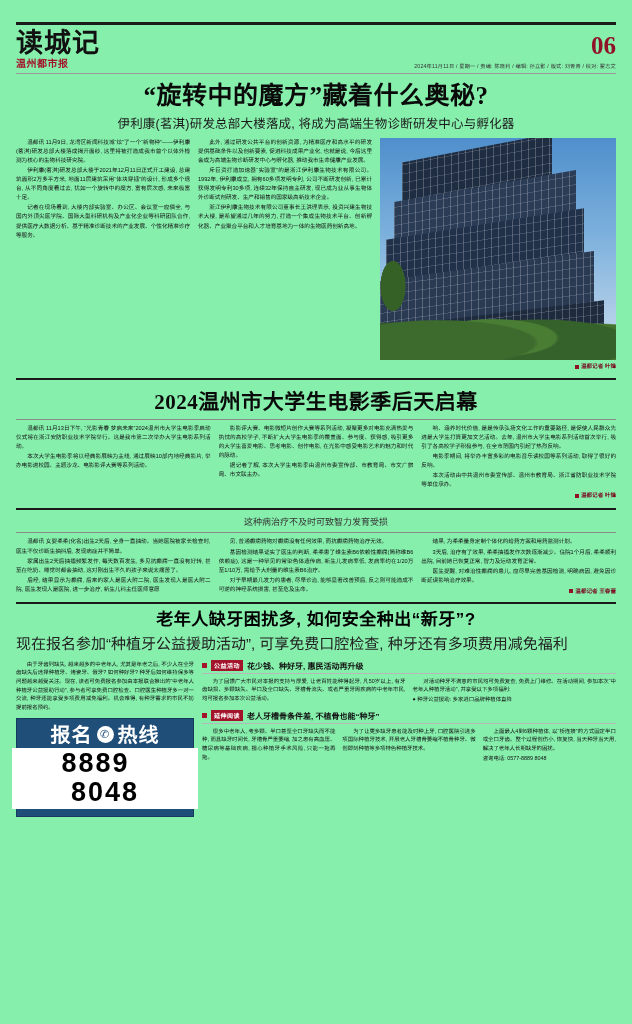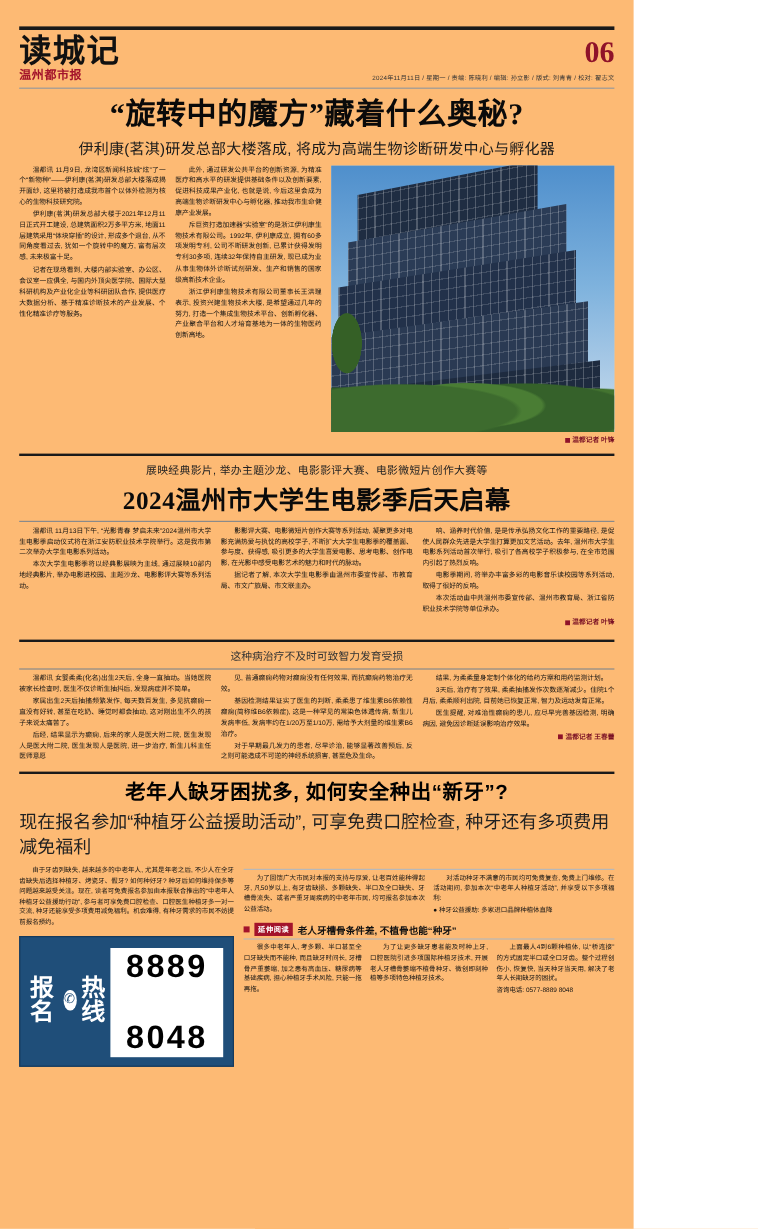--- a/index.html
+++ b/index.html
@@ -5,25 +5,25 @@
   html,body{margin:0;padding:0;}
   body{
     width:632px;height:1024px;
     background:#ffffff;
     font-family:"Liberation Serif","DejaVu Serif",serif;
     color:#000;
     overflow:hidden;
     position:relative;
   }
   .page{
-    width:528px;height:1024px;
+    width:632px;height:1024px;
     box-sizing:border-box;
     padding:0 16px;
     position:relative;
-    background:#fdba74;
+    background:#86efac;
   }
 
   
   .masthead{
     position:relative;
     padding-top:22px;
   }
   .masthead-rule-top{
     height:3px;background:#1a1a1a;width:100%;
   }
@@ -182,21 +182,21 @@
   }
   .ad-body{display:flex;gap:8px;margin-top:7px;}
   .ad-left{flex:0 0 178px;}
   .ad-left-text{
     font-size:5.4px;line-height:1.6;text-align:justify;color:#111;
     font-family:"Liberation Sans","DejaVu Sans",sans-serif;
   }
   .ad-left-text p{margin:0 0 1px 0;text-indent:2em;}
   .hotline{
     margin-top:6px;background:#1f4e79;
-    padding:6px 8px 7px 8px;display:flex;flex-direction:row;align-items:center;
+    padding:6px 8px 7px 8px;display:flex;flex-direction:column;align-items:center;
     border:1px solid #163a5c;
   }
   .hotline-label{
     display:flex;align-items:center;gap:4px;
     color:#fff;font-size:20px;font-weight:bold;letter-spacing:1px;
     font-family:"Liberation Sans","DejaVu Sans",sans-serif;line-height:1;
   }
   .phone-ico{
     width:17px;height:17px;border-radius:50%;background:#fff;
     display:inline-flex;align-items:center;justify-content:center;
@@ -291,21 +291,20 @@
       </div>
     </div>
     <div class="byline">
       <span class="sq"></span><span>温都记者 叶锋</span>
     </div>
   </div>
 
   <div class="rule-thick"></div>
 
   <div class="art2">
-    <div class="lead-kicker">展映经典影片, 举办主题沙龙、电影影评大赛、电影微短片创作大赛等</div>
     <h2 class="art2-title">2024温州市大学生电影季后天启幕</h2>
     <div class="rule-thin"></div>
     <div class="art2-cols">
       <div class="col">
         <p>温都讯 11月13日下午, “光影青春 梦启未来”2024温州市大学生电影季启动仪式将在浙江安防职业技术学院举行。这是我市第二次举办大学生电影系列活动。</p>
         <p>本次大学生电影季将以经典影展映为主线, 通过展映10部内地经典影片, 举办电影进校园、主题沙龙、电影影评大赛等系列活动。</p>
       </div>
       <div class="col">
         <p>影影评大赛、电影微短片创作大赛等系列活动, 凝聚更多对电影充满热爱与执忱的高校学子, 不断扩大大学生电影季的覆盖面、参与度、获得感, 吸引更多的大学生喜爱电影、思考电影、创作电影, 在光影中感受电影艺术的魅力和时代的脉动。</p>
         <p>据记者了解, 本次大学生电影季由温州市委宣传部、市教育局、市文广旅局、市文联主办。</p>
@@ -367,20 +366,25 @@
             <span>8889</span>
             &nbsp;
             <span>8048</span>
           </div>
         </div>
       </div>
 
       <div class="ad-right">
 
         <div class="ad-sec">
+          <div class="ad-sec-head">
+            <span class="tag-sq"></span>
+            <span class="tag">公益活动</span>
+            <span class="ad-sec-title">花少钱、种好牙, 惠民活动再升级</span>
+          </div>
           <div class="ad-sec-rule"></div>
           <div class="ad-sec-cols">
             <div class="ad-col">
               <p>为了回馈广大市民对本报的支持与厚爱, 让老百姓能种得起牙, 凡50岁以上, 有牙齿缺损、多颗缺失、半口及全口缺失、牙槽骨流失、或者严重牙周疾病的中老年市民, 均可报名参加本次公益活动。</p>
             </div>
             <div class="ad-col">
               <p>对活动种牙不满意的市民均可免费复查, 免费上门维修。在活动期间, 参加本次“中老年人种植牙活动”, 并享受以下多项福利:</p>
               <p class="noind bullet">● 种牙公益援助: 多家进口品牌种植体直降</p>
             </div>
           </div>

